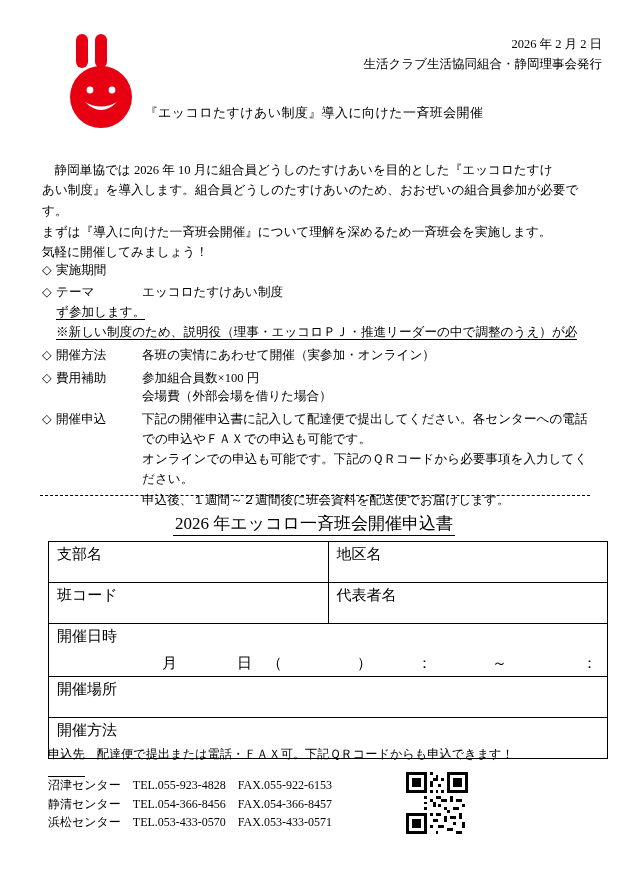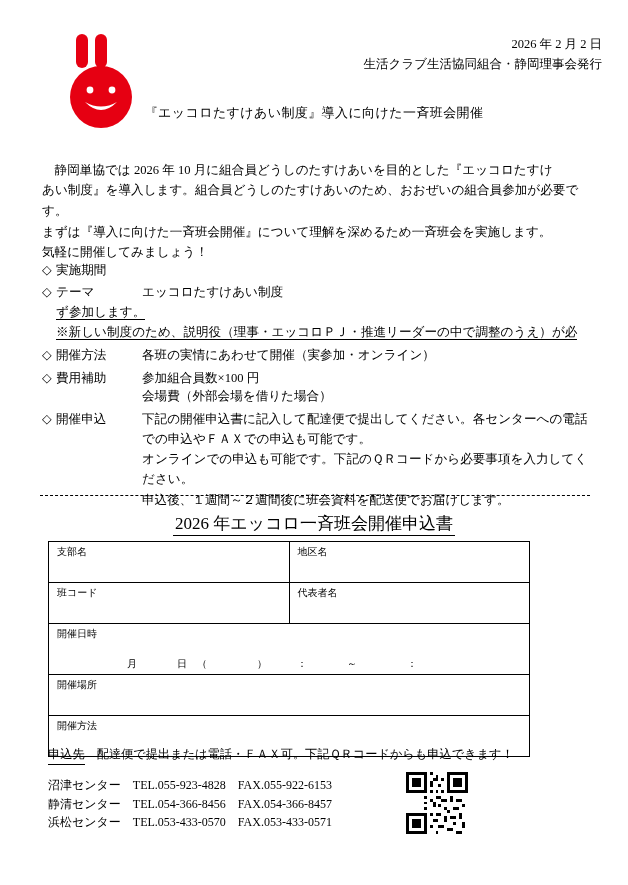--- a/index.html
+++ b/index.html
@@ -127,48 +127,48 @@
   .form-title span {
     border-bottom: 1px solid #000;
     padding: 0 2px 2px 2px;
   }
 
   
   table.form {
     position: absolute;
     left: 48px;
     top: 541px;
-    width: 482px;
+    width: 560px;
     border-collapse: collapse;
-    font-size: 10px;
+    font-size: 15px;
   }
   table.form td {
     border: 1px solid #000;
     height: 34px;
     padding: 3px 8px;
     vertical-align: top;
   }
   td.lbl { width: 245px; }
   td.tall { height: 48px; }
   .dt-line {
-    margin-top: 16px;
+    margin-top: 8px;
     letter-spacing: 0;
     white-space: pre;
   }
 
   
   .footer-note {
     position: absolute;
     left: 48px;
     top: 746px;
     font-size: 12.2px;
   }
   .footer-note .ul {
     border-bottom: 1px solid #000;
-    padding-bottom: 3px;
+    padding-bottom: 15px;
   }
   .centers {
     position: absolute;
     left: 48px;
     top: 776px;
     font-size: 12px;
     line-height: 1.55;
   }
   .centers .row { white-space: pre; }
 

